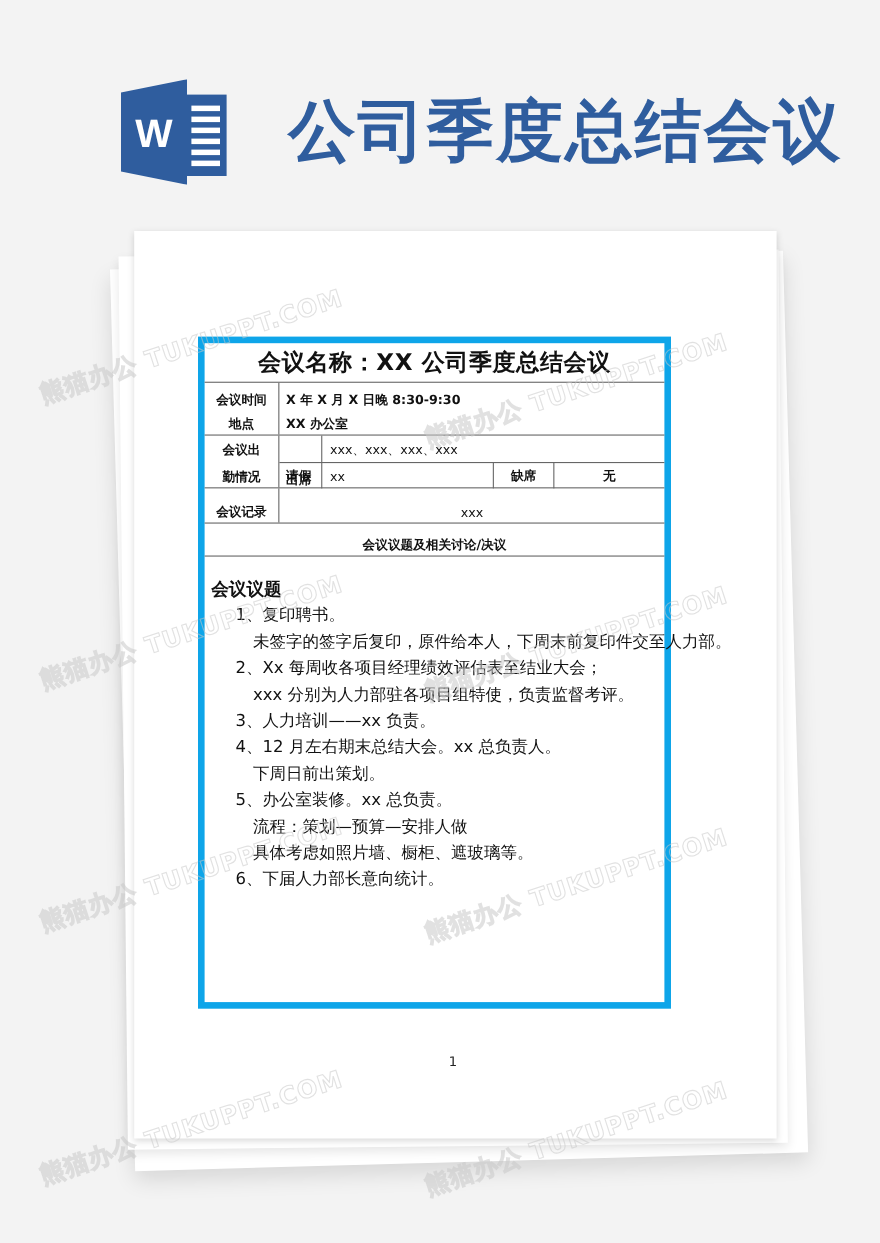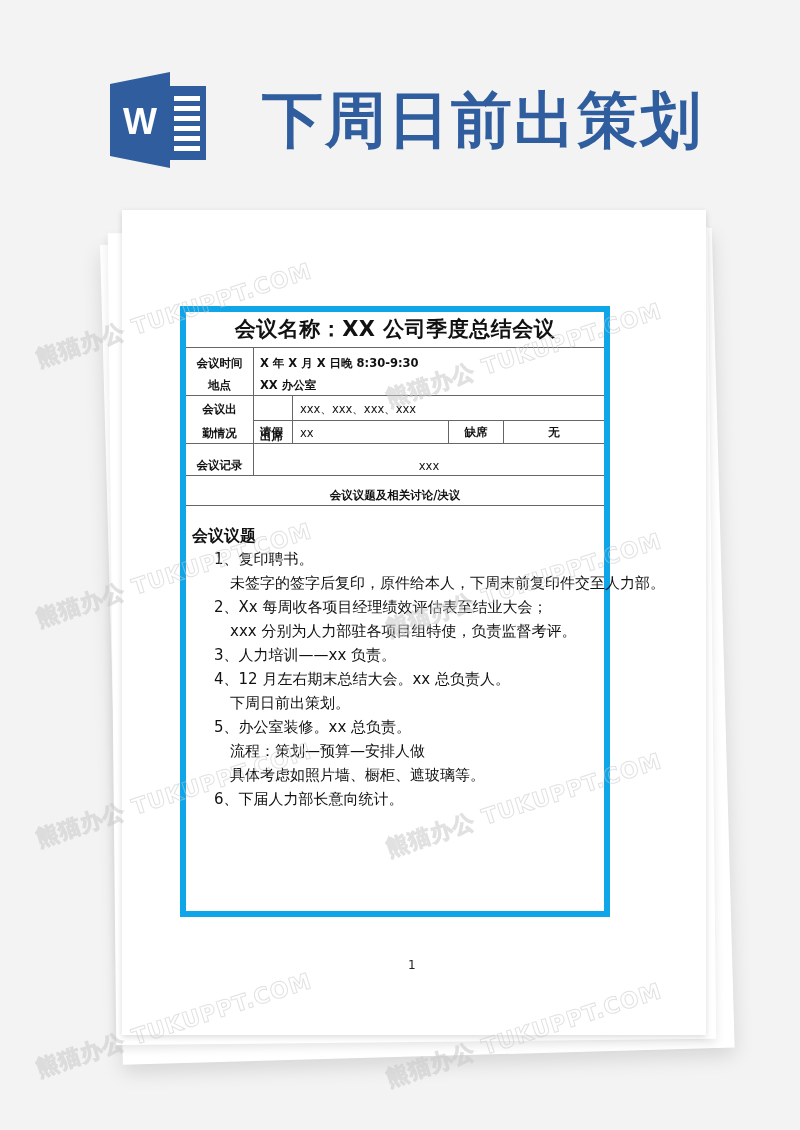--- a/index.html
+++ b/index.html
@@ -75,21 +75,21 @@
       <rect x="66" y="24" width="26" height="5"></rect>
       <rect x="66" y="34" width="26" height="5"></rect>
       <rect x="66" y="44" width="26" height="5"></rect>
       <rect x="66" y="54" width="26" height="5"></rect>
       <rect x="66" y="64" width="26" height="5"></rect>
       <rect x="66" y="74" width="26" height="5"></rect>
     </g>
     <polygon points="2,12 62,0 62,96 2,84" fill="#2f5d9e"></polygon>
     <text x="32" y="62" text-anchor="middle" font-family="Liberation Sans, sans-serif" font-weight="bold" font-size="36" fill="#ffffff">W</text>
   </svg>
-  <div class="banner-title">下周日前出策划</div>
+  <div class="banner-title">公司季度总结会议</div>
 </div>
 
 <div class="sheet sheet-back2"></div>
 <div class="sheet sheet-back1"></div>
 <div class="sheet sheet-main"></div>
 
 <div class="doc-table">
 
   <div class="row title-row">
     <span>会议名称：XX 公司季度总结会议</span>

